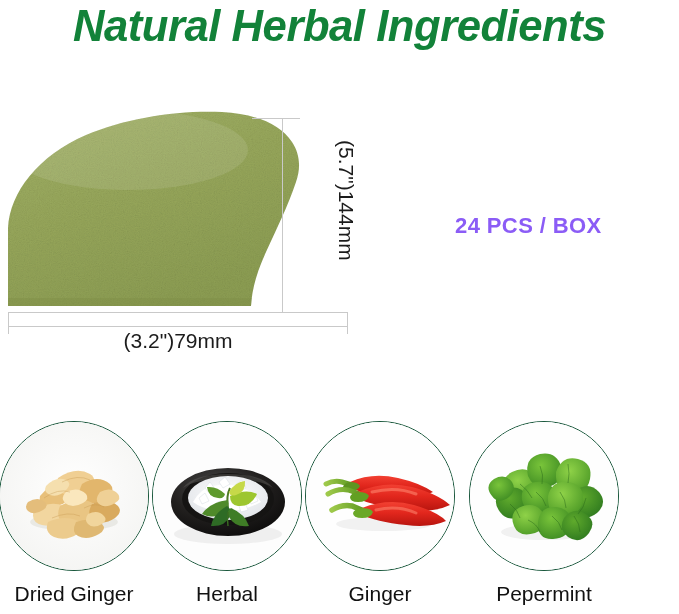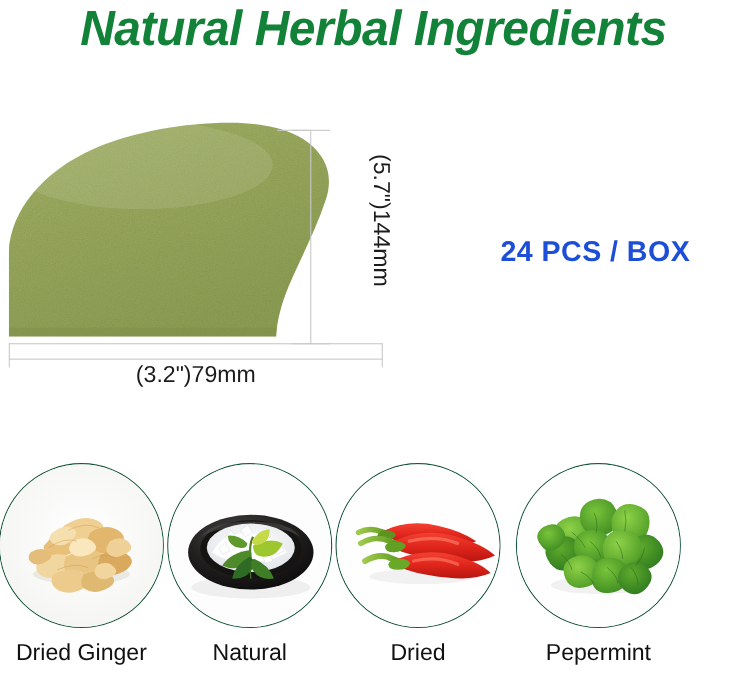--- a/index.html
+++ b/index.html
@@ -77,23 +77,23 @@
     text-align:center;
     font-size:21px;
     color:#1c1c1c;
     white-space:nowrap;
   }
 
   
   #pcs-box{
     position:absolute;
     left:455px;top:213px;
-    font-size:26px;
+    font-size:22px;
     font-weight:bold;
-    color:#1d4ed8;
+    color:#8b5cf6;
     letter-spacing:0.4px;
     white-space:nowrap;
   }
 
   
   #ingredients{
     position:absolute;
     left:0;top:421px;
     width:679px;height:193px;
   }
@@ -261,21 +261,21 @@
           <path d="M75 78 q-18 2-26 14 q12 6 22-2 q6-5 4-12z" fill="#4f8a2a"></path>
           <path d="M77 74 q16-8 27-2 q-6 13-19 12 q-8-1-8-10z" fill="#9dc62f"></path>
           <path d="M74 84 q-14 8-16 20 q14 1 19-10 q3-6-3-10z" fill="#2e6b25"></path>
           <path d="M78 86 q14 6 18 18 q-14 2-20-9 q-3-6 2-9z" fill="#3f7d26"></path>
           <path d="M76 70 q6-10 16-11 q1 11-9 14 q-6 2-7-3z" fill="#c6d949"></path>
           <path d="M72 72 q-8-8-18-7 q1 10 11 11 q6 1 7-4z" fill="#5f9a2c"></path>
           <path d="M75 90 q-1 8 0 14" stroke="#3a6b22" stroke-width="1.4" fill="none"></path>
         </g>
       </svg>
     </div>
-    <div class="ing-label">Natural</div>
+    <div class="ing-label">Herbal</div>
   </div>
 
   <div class="ingredient" style="left:300px;">
     <div class="circle">
       <svg viewBox="0 0 150 150">
         <defs>
           <linearGradient id="chiliGrad" x1="0" y1="0" x2="0" y2="1">
             <stop offset="0%" stop-color="#f24032"></stop>
             <stop offset="45%" stop-color="#e2271d"></stop>
             <stop offset="100%" stop-color="#b8150f"></stop>
@@ -302,21 +302,21 @@
         </g>
 
         <g>
           <path d="M26 88 q10-6 20-4 l12 5" stroke="url(#stemGrad)" stroke-width="5.5" fill="none" stroke-linecap="round"></path>
           <path d="M56 86 q26-10 52-3 q24 7 32 16 q-16 7-40 4 q-30-3-46-11 q-6-3 2-6z" fill="url(#chiliGrad)"></path>
           <path d="M56 86 q-8 1-9 5 q0 5 9 5 q9 0 11-6 q-2-4-11-4z" fill="#6aa827"></path>
           <path d="M70 88 q22-5 40 3" stroke="#ff8f78" stroke-width="3" fill="none" opacity="0.5" stroke-linecap="round"></path>
         </g>
       </svg>
     </div>
-    <div class="ing-label">Dried</div>
+    <div class="ing-label">Ginger</div>
   </div>
 
   <div class="ingredient" style="left:464px;">
     <div class="circle">
       <svg viewBox="0 0 150 150">
         <defs>
           <radialGradient id="mintG1" cx="40%" cy="35%" r="70%">
             <stop offset="0%" stop-color="#79c43a"></stop>
             <stop offset="100%" stop-color="#3f8c23"></stop>
           </radialGradient>

